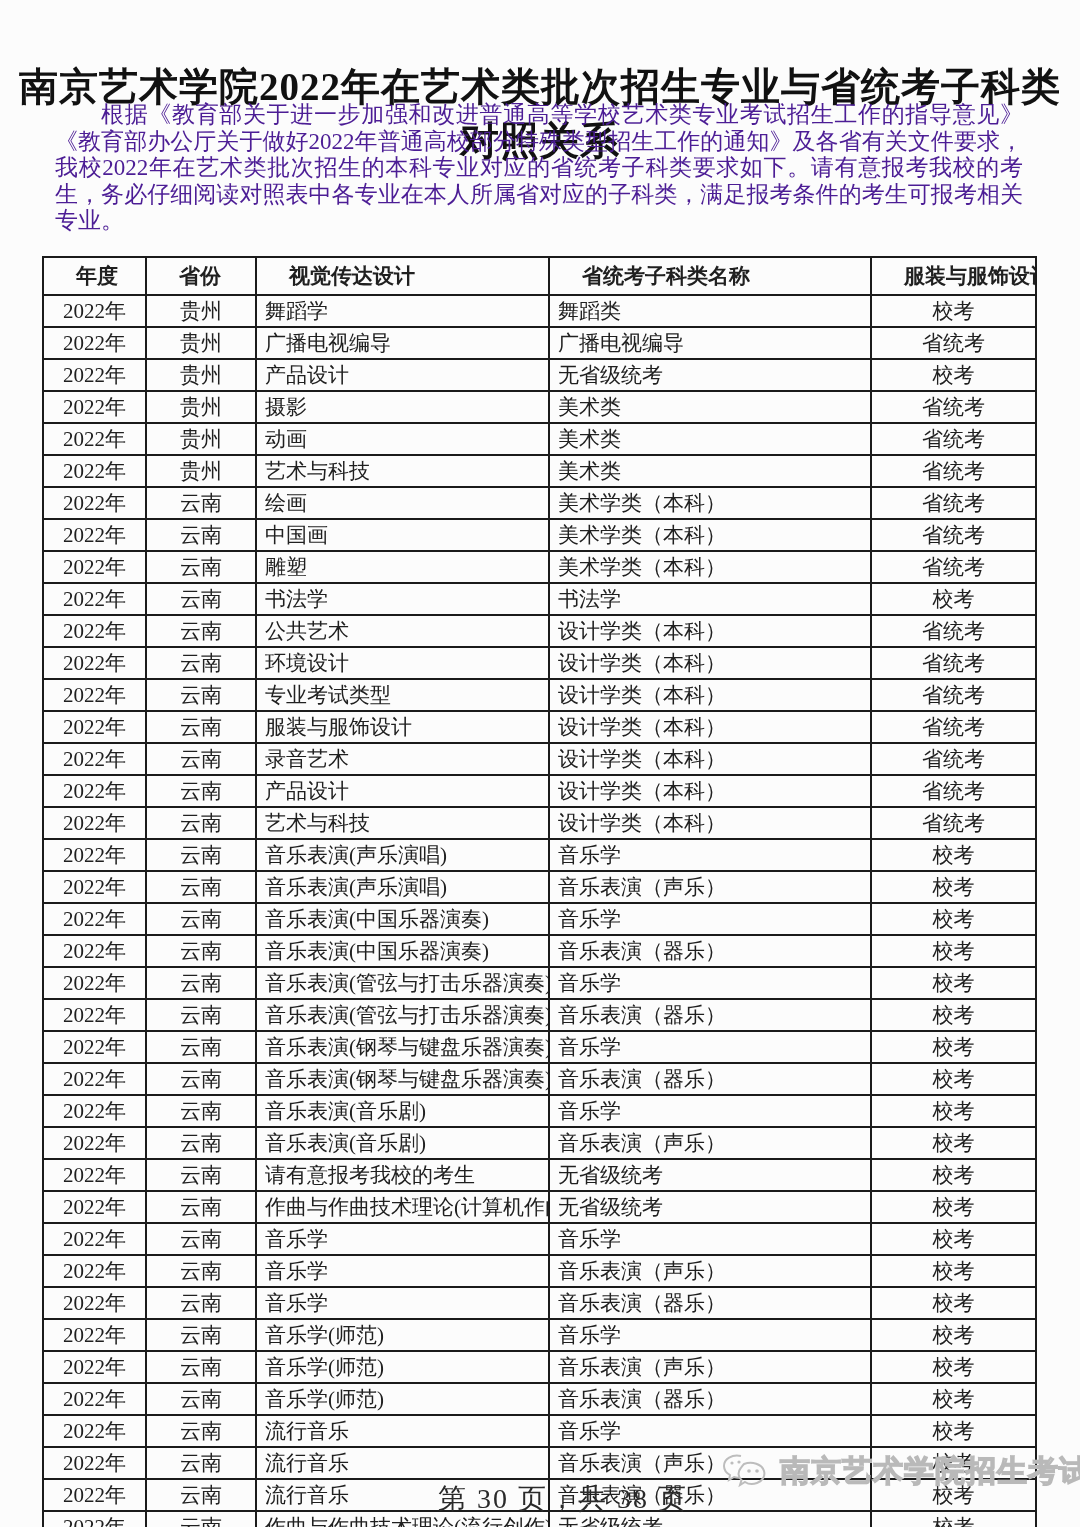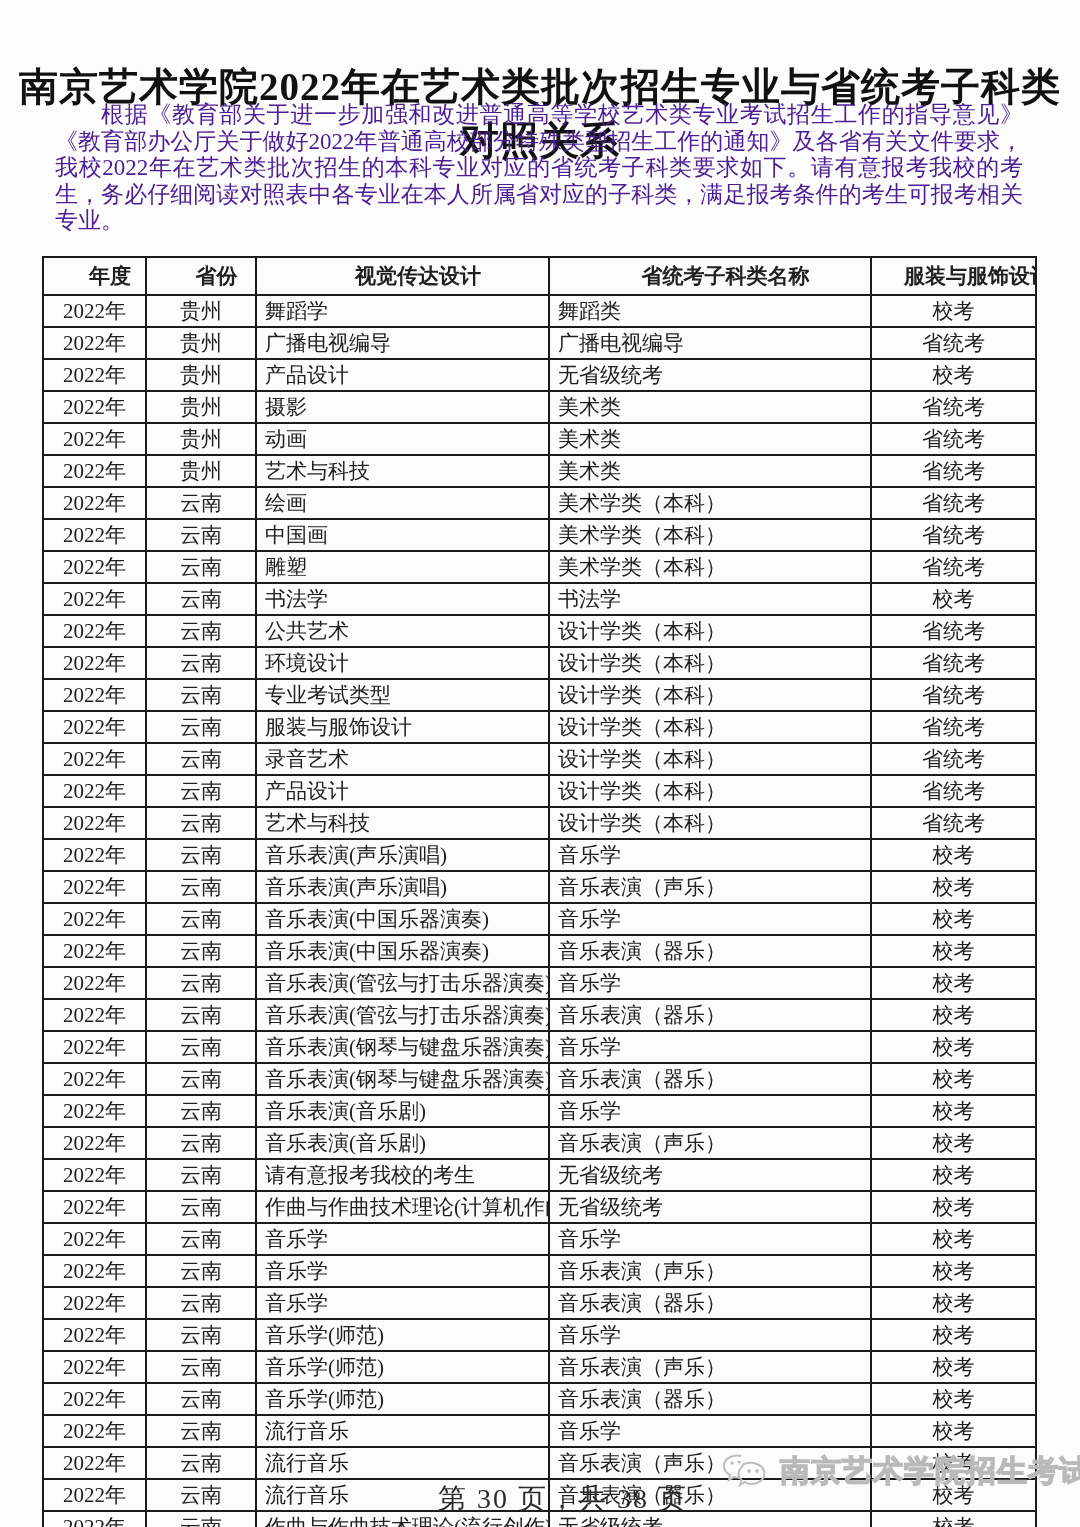--- a/index.html
+++ b/index.html
@@ -49,21 +49,21 @@
   }
   table.cmp th, table.cmp td {
     border: 2px solid #1b1b1b;
     overflow: hidden;
     white-space: nowrap;
     vertical-align: middle;
   }
   table.cmp th {
     height: 34px;
     font-weight: bold;
-    text-align: center;
+    text-align: left;
     font-size: 21px;
     padding-left: 32px;
   }
   table.cmp td { height: 28px; }
   .c-center { text-align: center; }
   .c-left { text-align: left; padding-left: 8px; }
   .page-footer {
     position: absolute;
     top: 1480px; left: 0; right: 0;
     text-align: center;

